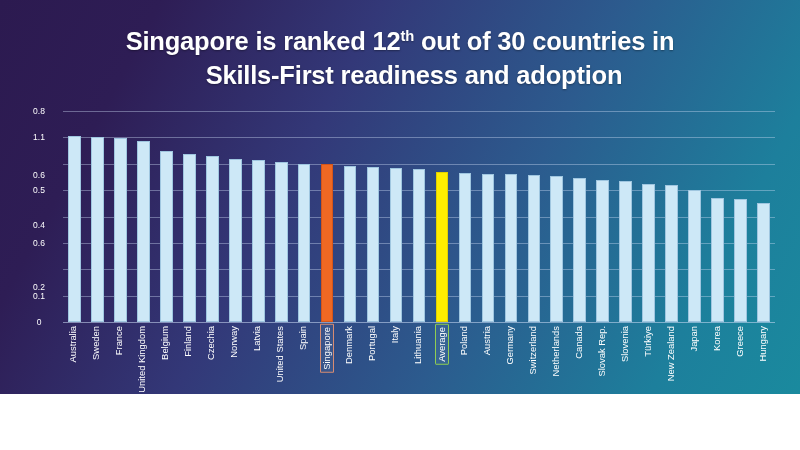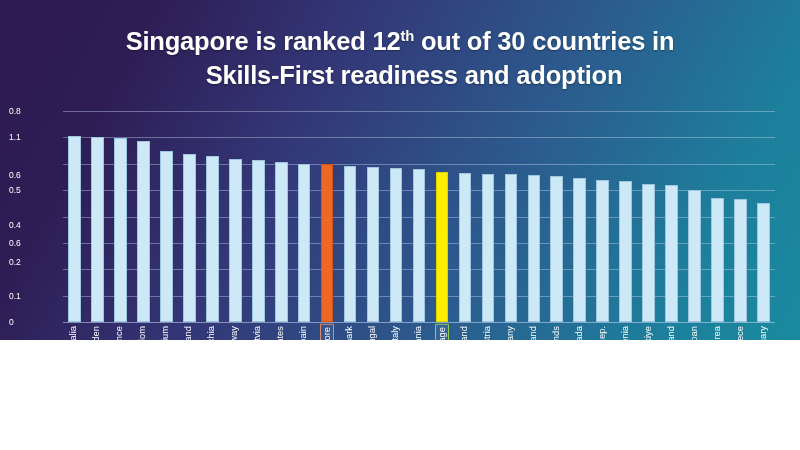--- a/index.html
+++ b/index.html
@@ -8,21 +8,21 @@
   }
   body {
     width: 800px;
     height: 450px;
     overflow: hidden;
     font-family: "Liberation Sans", sans-serif;
   }
   #slide {
     position: relative;
     width: 800px;
-    height: 340px;
+    height: 394px;
     background: linear-gradient(118deg,
         #2c1a50 0%,
         #2e1d55 16%,
         #333878 38%,
         #2c5b8e 62%,
         #1d7f9c 85%,
         #1a8a9e 100%);
     overflow: hidden;
   }
   
@@ -64,21 +64,21 @@
     position: absolute;
     left: 0;
     width: 712px;
     height: 1px;
     background: rgba(205,220,245,0.55);
   }
   .ytick {
     position: absolute;
     right: 706px;
     width: 60px;
-    text-align: left;
+    text-align: center;
     color: #ffffff;
     font-size: 8.5px;
     line-height: 8.5px;
     margin-top: -4px;
     white-space: nowrap;
   }
   
   #bars {
     position: absolute;
     left: 0;
@@ -156,21 +156,21 @@
         <div class="gridline" style="top: 184.625px;"></div>
         <div class="axisline" style="top: 211px;"></div>
       </div>
     <div id="yaxis">
         <div class="ytick" style="top: 0px;">0.8</div>
         <div class="ytick" style="top: 26.375px;">1.1</div>
         <div class="ytick" style="top: 64px;">0.6</div>
         <div class="ytick" style="top: 79.125px;">0.5</div>
         <div class="ytick" style="top: 114px;">0.4</div>
         <div class="ytick" style="top: 131.875px;">0.6</div>
-        <div class="ytick" style="top: 151px;">0.2</div>
+        <div class="ytick" style="top: 176px;">0.2</div>
         <div class="ytick" style="top: 184.625px;">0.1</div>
         <div class="ytick" style="top: 211px;">0</div>
       </div>
     <div id="bars">
         <div class="bar" title="Australia: 0.705" style="left: 5.16774px; width: 12.6323px; height: 185.944px;"></div>
         <div class="bar" title="Sweden: 0.702" style="left: 28.1355px; width: 12.6323px; height: 185.152px;"></div>
         <div class="bar" title="France: 0.698" style="left: 51.1032px; width: 12.6323px; height: 184.097px;"></div>
         <div class="bar" title="United Kingdom: 0.685" style="left: 74.071px; width: 12.6323px; height: 180.669px;"></div>
         <div class="bar" title="Belgium: 0.648" style="left: 97.0387px; width: 12.6323px; height: 170.91px;"></div>
         <div class="bar" title="Finland: 0.637" style="left: 120.006px; width: 12.6323px; height: 168.009px;"></div>

